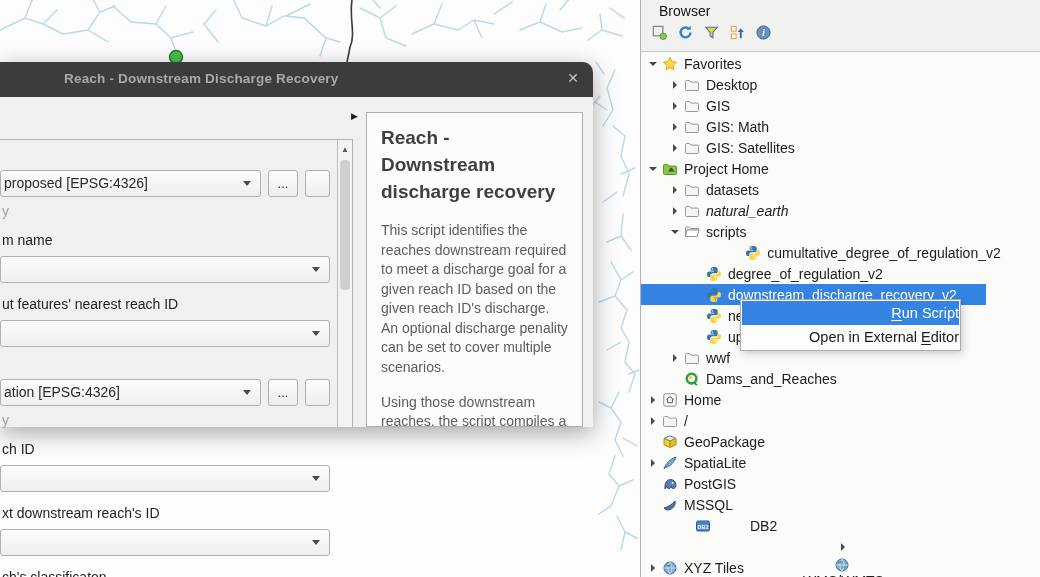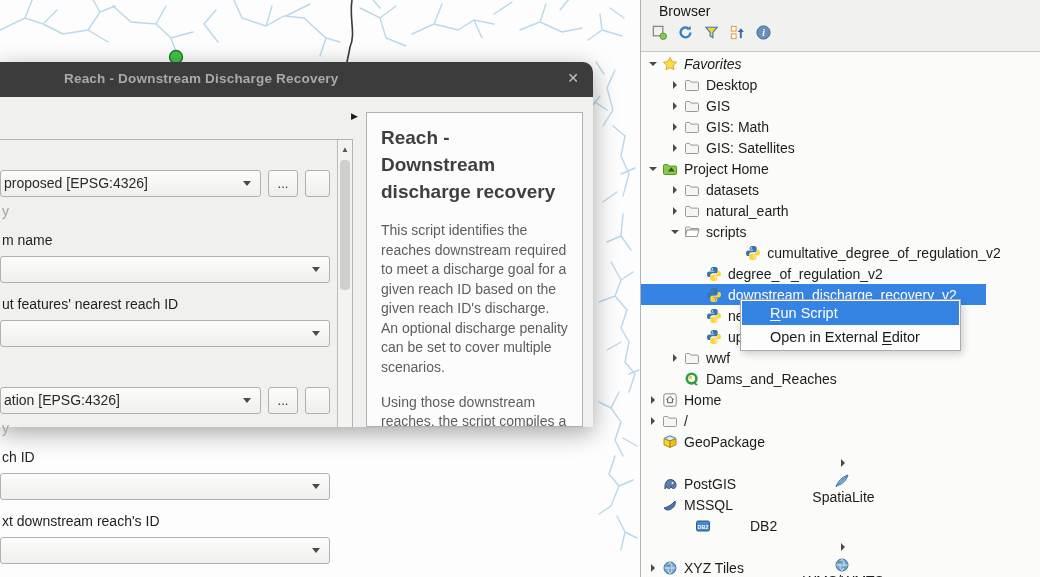--- a/index.html
+++ b/index.html
@@ -24,21 +24,21 @@
   .combo .val.cut{padding-left:0;margin-left:3px;}
   .combo::after{content:'';position:absolute;right:9px;top:10px;
     border-left:4px solid transparent;border-right:4px solid transparent;border-top:5px solid #4a4a4a;}
   .combo.solo{width:328px;}
   .combo-row{display:flex;gap:7px;width:330px;align-items:stretch;height:27px;}
   .combo-row .combo{flex:1;}
   .btn{border:1px solid #b0b0ae;border-radius:3px;background:linear-gradient(#fcfcfb,#eeeeec);
     font-size:13px;color:#333;display:flex;align-items:center;justify-content:center;padding:0;}
   .btn.more{width:30px;}
   .btn.reload{width:25px;}
-  .form-content > :nth-child(7){margin-top:40px;}
+  .form-content > :nth-child(7){margin-top:32px;}
   
   .vscroll{position:absolute;right:0;top:0;bottom:0;width:14px;border-left:1px solid #bcbcba;background:#f3f3f2;}
   .vscroll .up{display:block;text-align:center;font-size:8px;color:#555;padding-top:5px;height:13px;}
   .vscroll .thumb{position:absolute;left:2px;right:2px;top:20px;height:130px;background:#cfcfcd;border-radius:4px;}
   
   .splitter-arrow{position:absolute;left:351px;top:49px;font-size:9px;color:#1a1a1a;}
   .help-panel{position:absolute;left:366px;top:50px;width:217px;bottom:0;background:#fcfcfc;
     border:1px solid #b0b0ae;box-sizing:border-box;padding:12px 14px;overflow:hidden;}
   .help-panel h1{margin:0 0 15px 0;font-size:19px;line-height:1.42;color:#3f3f3f;font-weight:bold;}
   .help-panel p{margin:0 0 15px 0;font-size:14px;line-height:1.4;color:#5d5d5d;}
@@ -54,21 +54,21 @@
   .exp{width:13px;height:21px;position:relative;flex:none;}
   .exp.closed::after{content:'';position:absolute;left:4px;top:7px;
     border-left:4px solid #4a4a4a;border-top:4px solid transparent;border-bottom:4px solid transparent;}
   .exp.open::after{content:'';position:absolute;left:2px;top:9px;
     border-top:4px solid #4a4a4a;border-left:4px solid transparent;border-right:4px solid transparent;}
   .ticon{width:16px;height:16px;flex:none;margin:0 6px 0 2px;}
   .ticon svg{width:16px;height:16px;display:block;}
   
   .ctx-menu{position:absolute;left:740px;top:299px;width:221px;background:#fdfdfd;
     border:1px solid #adaba8;box-shadow:2px 3px 8px rgba(0,0,0,.18);box-sizing:border-box;padding:1px;}
-  .ctx-item{height:24px;line-height:24px;font-size:14.5px;color:#1a1a1a;padding-left:28px;white-space:nowrap;}
+  .ctx-item{height:24px;line-height:24px;font-size:14.5px;color:#1a1a1a;padding-left:28px;white-space:nowrap;text-align:right;}
   .ctx-item.hl{background:#3584e4;color:#fff;}
   .ctx-item u{text-underline-offset:2px;}
 </style>
 </head>
 <body>
 
 <div class="screen">
 
   <svg class="map" width="645" height="577">
     <g fill="none" stroke="#b9d8ea" stroke-width="1.4" stroke-linecap="round">
@@ -188,21 +188,21 @@
             </svg></span>
         </button>
         <button class="tbtn">
           <span><svg viewBox="0 0 18 18">
               <circle cx="9" cy="9" r="7" fill="#6890b8" stroke="#48688c"></circle>
               <text x="9" y="13" text-anchor="middle" font-size="10" font-style="italic" font-weight="bold" fill="#fff" font-family="serif">i</text>
             </svg></span>
         </button>
       </div>
     <div class="tree" id="browser-tree">
-        <div class="tree-row" style="padding-left: 6px; font-style: italic;">
+        <div class="tree-row" style="padding-left: 6px;">
           <span class="exp open"></span>
           <span class="ticon">
             <svg viewBox="0 0 16 16">
               <path d="M8 1.5l2 4.1 4.5.6-3.3 3.1.8 4.4L8 11.6l-4 2.1.8-4.4L1.5 6.2l4.5-.6z" fill="#fadd4a" stroke="#e3a61c"></path>
             </svg>
           </span>
           <span>Favorites</span>
         </div>
         <div class="tree-row" style="padding-left: 28px;">
           <span class="exp closed"></span>
@@ -252,21 +252,21 @@
         </div>
         <div class="tree-row" style="padding-left: 28px;">
           <span class="exp closed"></span>
           <span class="ticon">
             <svg viewBox="0 0 16 16">
               <path d="M1.5 4.5c0-.6.4-1 1-1h3.2l1.3 1.6h6.5c.6 0 1 .4 1 1v6.4c0 .6-.4 1-1 1H2.5c-.6 0-1-.4-1-1z" fill="#f6f5f4" stroke="#9a9896"></path>
             </svg>
           </span>
           <span>datasets</span>
         </div>
-        <div class="tree-row" style="padding-left: 28px;">
+        <div class="tree-row" style="padding-left: 28px; font-style: italic;">
           <span class="exp closed"></span>
           <span class="ticon">
             <svg viewBox="0 0 16 16">
               <path d="M1.5 4.5c0-.6.4-1 1-1h3.2l1.3 1.6h6.5c.6 0 1 .4 1 1v6.4c0 .6-.4 1-1 1H2.5c-.6 0-1-.4-1-1z" fill="#f6f5f4" stroke="#9a9896"></path>
             </svg>
           </span>
           <span>natural_earth</span>
         </div>
         <div class="tree-row" style="padding-left: 28px;">
           <span class="exp open"></span>
@@ -371,21 +371,21 @@
           <span class="exp"></span>
           <span class="ticon">
             <svg viewBox="0 0 16 16">
               <path d="M8 1.8l6 2.6-6 2.6-6-2.6z" fill="#dceaf6" stroke="#4878a8"></path>
               <path d="M2 4.6l6 2.6v6.2l-6-2.6z" fill="#f6d32d" stroke="#b08c1a"></path>
               <path d="M14 4.6l-6 2.6v6.2l6-2.6z" fill="#e8c21a" stroke="#b08c1a"></path>
             </svg>
           </span>
           <span>GeoPackage</span>
         </div>
-        <div class="tree-row" style="padding-left: 6px; flex-direction: column;">
+        <div class="tree-row" style="padding-left: 6px;">
           <span class="exp closed"></span>
           <span class="ticon">
             <svg viewBox="0 0 16 16">
               <path d="M2 14C4 8 8 4 14 2c-1.5 5-5 9-10.5 10.5z" fill="#8db4de" stroke="#3a6ea5"></path>
               <path d="M3.5 12.5C6.5 8.5 9.5 6 13 3.5" fill="none" stroke="#3a6ea5" stroke-width=".7"></path>
             </svg>
           </span>
           <span>SpatiaLite</span>
         </div>
         <div class="tree-row" style="padding-left: 6px;">

